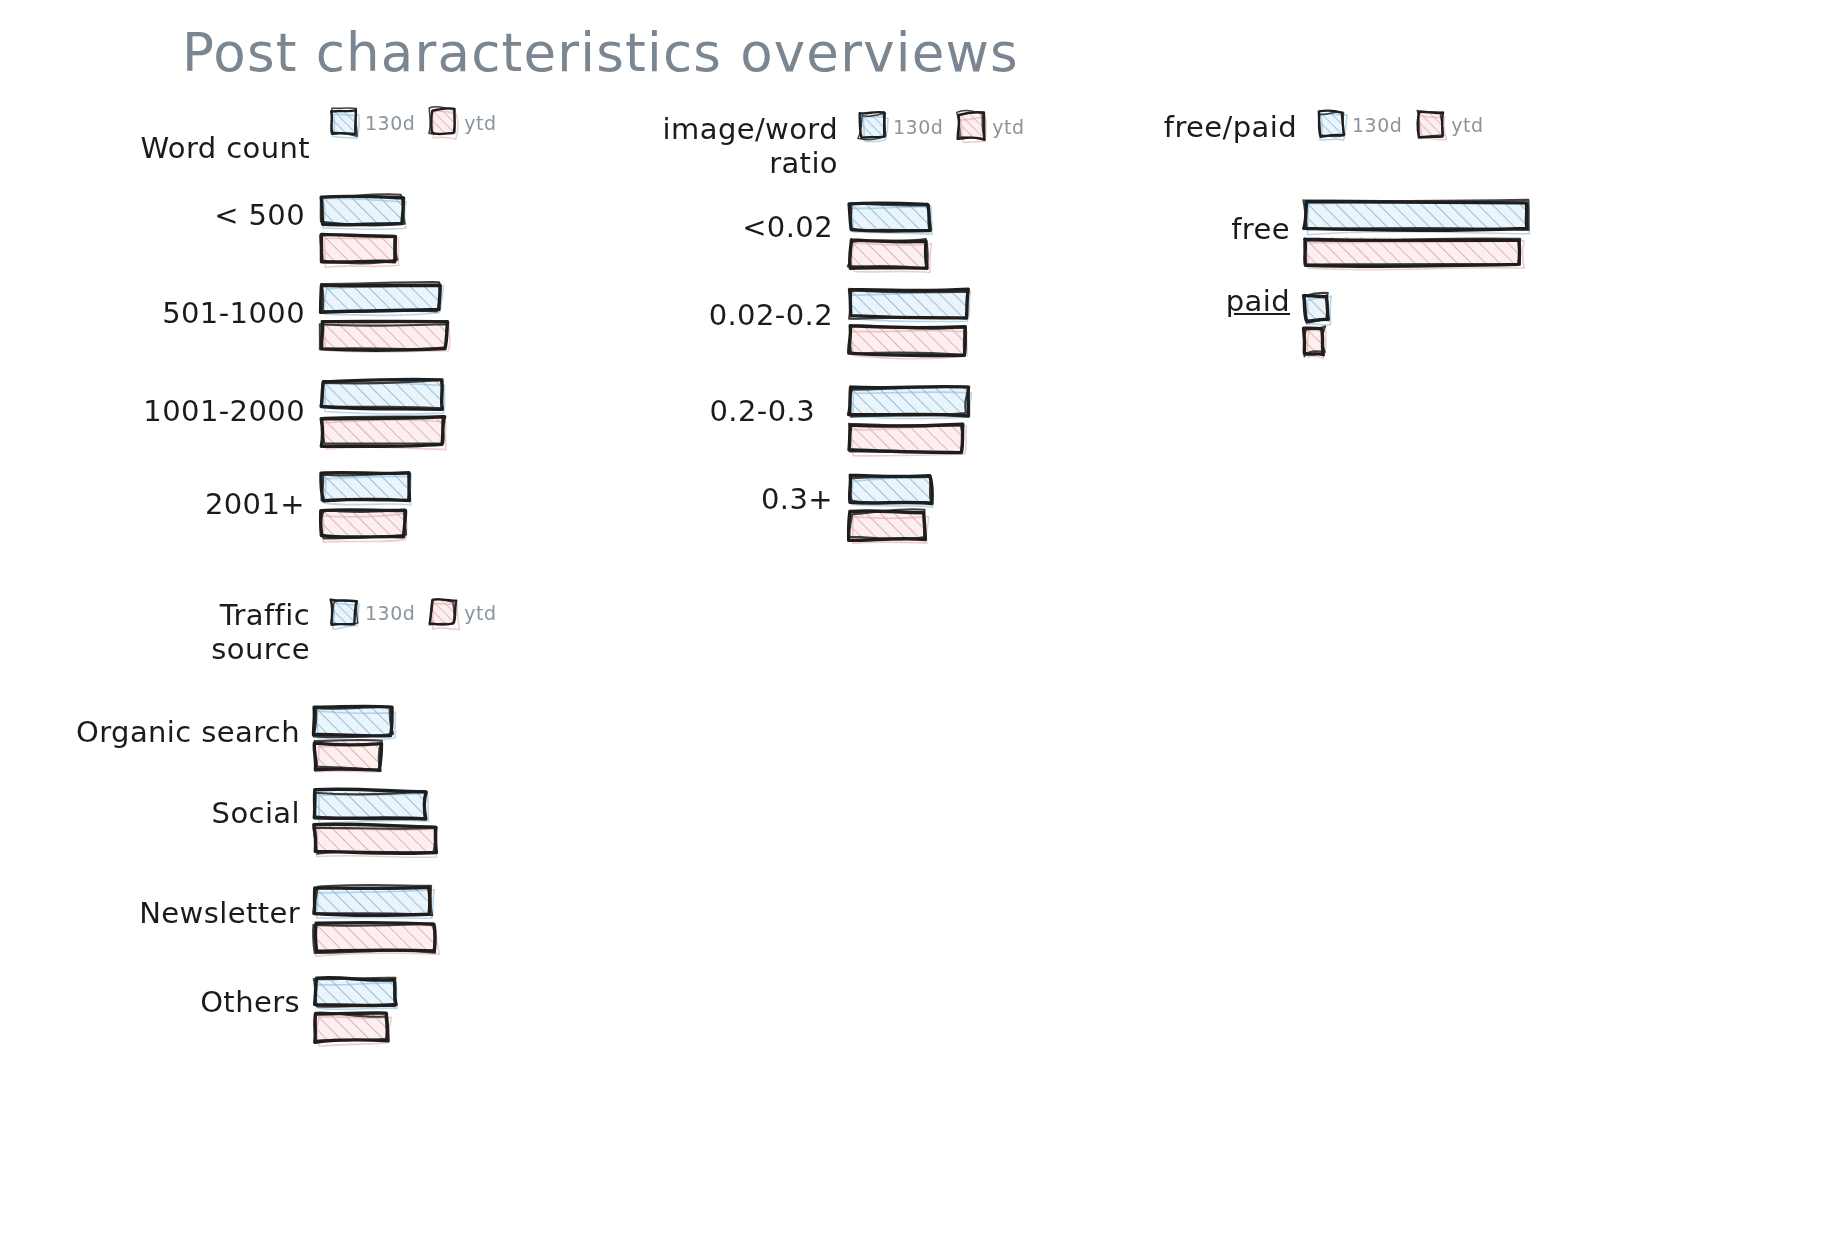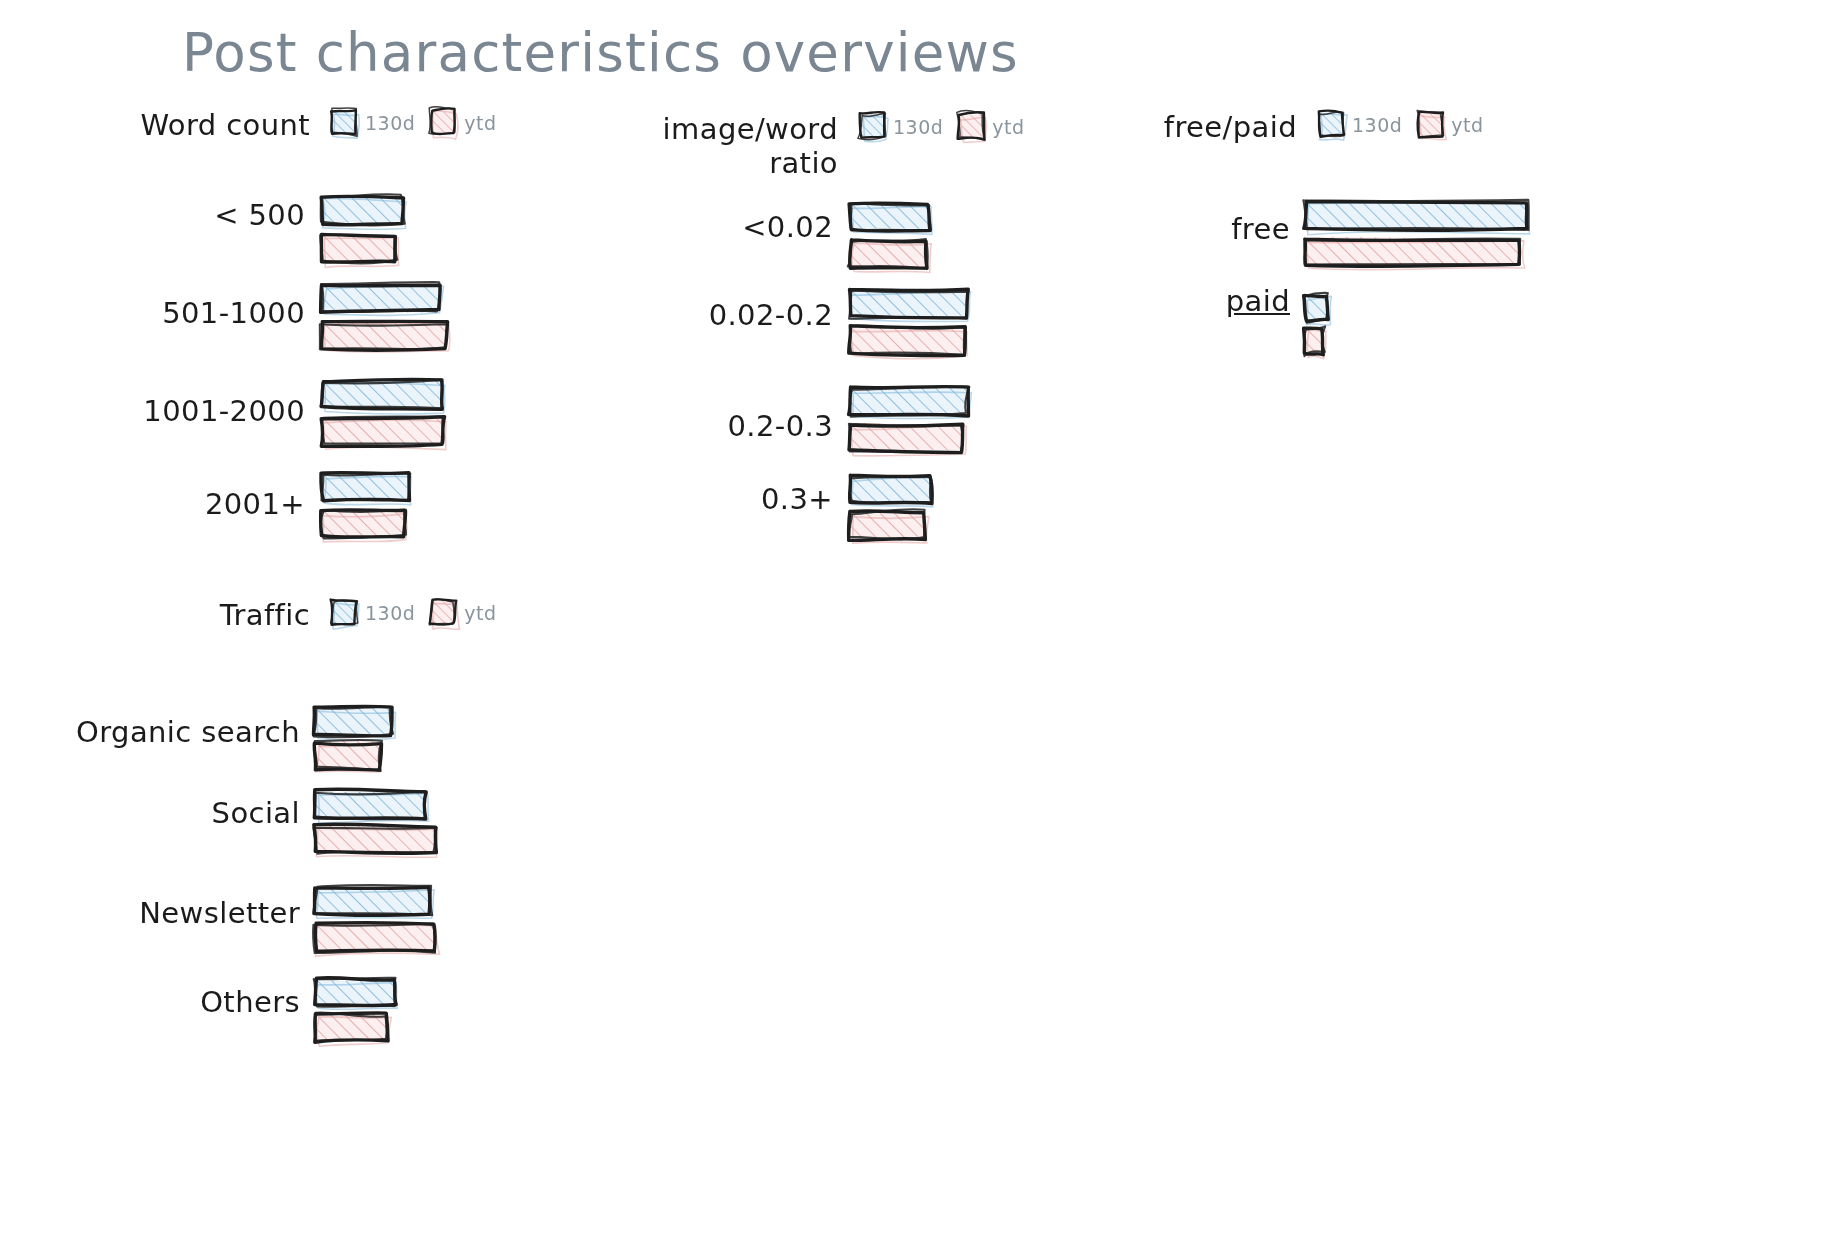--- a/index.html
+++ b/index.html
@@ -44,21 +44,21 @@
 </style>
 </head>
 <body>
 
 <div id="stage">
 
   <div class="title">Post characteristics overviews</div>
 
   <div class="panel" id="panel-word-count">
     <div class="panel-head" style="left:0px;top:108px;">
-      <div class="panel-title" style="width: 310px;">
+      <div class="panel-title" style="width: 310px; margin-top: 23px;">
         <div>Word count</div>
       </div>
       <div class="legend">
         <div class="legend-item">
           <span class="swatch"><svg width="38" height="38" style="margin-left: -7px; margin-top: -7px;">
                 <g transform="translate(7,7)">
                   <path d="M 0.7 1.0 C 7.3 1.3, 16.3 2.7, 25.2 1.4 C 24.9 7.8, 22.6 14.2, 22.5 22.9 C 17.6 23.0, 8.6 23.9, 0.7 23.9 C -1.5 15.3, -1.4 9.4, 0.7 1.0" fill="url(#hx0)" stroke="none"></path>
                   <path d="M -1.1 1.2 C 4.6 -0.8, 19.0 4.2, 24.1 1.0 C 25.3 8.8, 24.7 16.3, 22.6 24.6 C 14.5 23.7, 7.2 25.1, -2.0 22.5 C -0.2 17.6, 1.1 7.7, -1.1 1.2" fill="none" stroke="#7FB8DC" stroke-width="1.6" stroke-linecap="round" stroke-linejoin="round" opacity="0.55" transform="translate(2.5,3.5)"></path>
                   <path d="M -0.9 1.5 C 9.5 0.0, 16.8 2.4, 23.9 0.2 C 24.0 9.2, 22.6 14.8, 23.5 23.9 C 13.6 23.7, 9.5 22.5, 0.1 23.8 C -1.5 14.9, 1.0 7.5, -0.9 1.5" fill="none" stroke="#1E1E1E" stroke-width="2.4" stroke-linecap="round" stroke-linejoin="round"></path>
                   <path d="M -0.1 -1.8 C 5.5 -1.1, 15.8 -2.9, 24.4 -1.6 C 22.5 7.8, 25.1 15.5, 25.1 26.3 C 13.1 23.3, 8.1 22.3, -0.7 22.2 C -1.4 16.1, 0.7 7.0, -0.1 -1.8" fill="none" stroke="#1E1E1E" stroke-width="1.488" stroke-linecap="round" stroke-linejoin="round" opacity="0.85"></path>
@@ -197,20 +197,21 @@
           <span class="legend-label">ytd</span>
         </div>
       </div>
     </div>
   </div>
 
   <div class="panel" id="panel-traffic-source">
     <div class="panel-head" style="left:0px;top:598px;justify-content:flex-end;">
       <div class="panel-title" style="width: 310px;">
         <div>Traffic</div>
+        <div>source</div>
       </div>
       <div class="legend">
         <div class="legend-item">
           <span class="swatch"><svg width="38" height="38" style="margin-left: -7px; margin-top: -7px;">
                 <g transform="translate(7,7)">
                   <path d="M -0.8 -0.1 C 5.6 -0.7, 14.3 1.5, 23.8 -0.2 C 25.5 9.1, 22.3 16.9, 22.8 23.5 C 13.6 21.8, 6.4 25.1, 0.0 24.8 C 0.2 15.1, 0.5 6.9, -0.8 -0.1" fill="url(#hx12)" stroke="none"></path>
                   <path d="M -1.0 -0.7 C 4.7 -0.5, 19.1 3.5, 24.4 0.3 C 23.9 10.0, 23.6 17.0, 22.4 22.2 C 12.9 21.6, 4.6 26.6, -1.6 25.4 C -1.1 17.5, 1.0 9.7, -1.0 -0.7" fill="none" stroke="#7FB8DC" stroke-width="1.6" stroke-linecap="round" stroke-linejoin="round" opacity="0.55" transform="translate(2.5,3.5)"></path>
                   <path d="M -1.4 -0.4 C 6.6 1.3, 14.1 -0.3, 24.5 1.2 C 22.7 8.5, 22.8 15.1, 22.4 24.1 C 13.6 24.9, 10.0 23.2, -0.4 24.9 C -0.4 16.8, 1.6 7.8, -1.4 -0.4" fill="none" stroke="#1E1E1E" stroke-width="2.4" stroke-linecap="round" stroke-linejoin="round"></path>
                   <path d="M 2.2 1.9 C 10.6 -0.7, 16.4 1.2, 25.5 1.0 C 23.7 6.5, 24.5 14.6, 25.8 23.0 C 16.4 24.0, 11.2 24.5, -1.3 23.3 C 0.2 18.1, 1.1 5.7, 2.2 1.9" fill="none" stroke="#1E1E1E" stroke-width="1.488" stroke-linecap="round" stroke-linejoin="round" opacity="0.85"></path>
                 </g>
@@ -477,21 +478,21 @@
           <pattern id="hx38" width="10" height="10" patternUnits="userSpaceOnUse" patternTransform="rotate(-45)">
             <rect width="10" height="10" fill="#FBEFEF"></rect>
             <line x1="0" y1="0" x2="0" y2="10" stroke="#E6A3A3" stroke-width="1.7"></line>
           </pattern>
           <clipPath id="cl39">
             <path d="M 0.6 -0.3 C 35.4 0.2, 73.3 -2.3, 115.9 0.0 C 116.0 9.7, 113.6 16.2, 114.5 26.1 C 74.6 27.2, 36.9 28.7, 1.7 28.5 C -0.2 17.1, 0.7 10.6, 0.6 -0.3"></path>
           </clipPath>
         </defs>
       </svg>
     </div>
-    <div class="cat" style="left: 413px; width: 420px; top: 394px; margin-top: 15px;">0.2-0.3</div>
+    <div class="cat" style="left: 395px; width: 420px; top: 394px;">0.2-0.3</div>
     <div class="bar" style="left: 850px; top: 388px;">
       <svg width="131" height="41" style="margin-left: -7px; margin-top: -7px;">
         <g transform="translate(7,7)">
           <path d="M 0.5 1.5 C 38.7 0.5, 77.4 -2.9, 116.3 -1.2 C 116.7 8.4, 115.3 18.1, 115.9 27.9 C 74.7 24.7, 36.0 29.0, -1.0 28.0 C -1.6 17.9, -1.0 10.3, 0.5 1.5" fill="url(#hx40)" stroke="none"></path>
           <path d="M 0.3 1.8 C 36.3 1.7, 76.5 -0.6, 118.9 1.3 C 117.9 9.7, 117.4 19.2, 115.1 25.8 C 78.9 27.8, 40.8 27.3, 1.6 25.2 C -1.3 18.6, 2.2 7.5, 0.3 1.8" fill="none" stroke="#7FB8DC" stroke-width="1.6" stroke-linecap="round" stroke-linejoin="round" opacity="0.55" transform="translate(2.5,3.5)"></path>
           <path d="M 0.6 -1.0 C 36.2 1.3, 77.1 -2.8, 118.3 -0.9 C 118.0 7.7, 118.3 16.4, 118.5 28.0 C 75.5 25.2, 39.4 27.4, -1.4 26.5 C 1.0 18.9, -0.5 10.2, 0.6 -1.0" fill="none" stroke="#1E1E1E" stroke-width="3.4" stroke-linecap="round" stroke-linejoin="round"></path>
           <path d="M 2.3 1.7 C 38.1 1.9, 79.7 -2.1, 119.3 -1.1 C 115.0 10.4, 114.6 16.4, 115.9 25.0 C 74.7 28.5, 40.3 26.7, 0.8 28.8 C 0.4 17.2, -2.0 11.0, 2.3 1.7" fill="none" stroke="#1E1E1E" stroke-width="2.108" stroke-linecap="round" stroke-linejoin="round" opacity="0.85"></path>
         </g>
         <defs>
           <pattern id="hx40" width="10" height="10" patternUnits="userSpaceOnUse" patternTransform="rotate(-45)">

